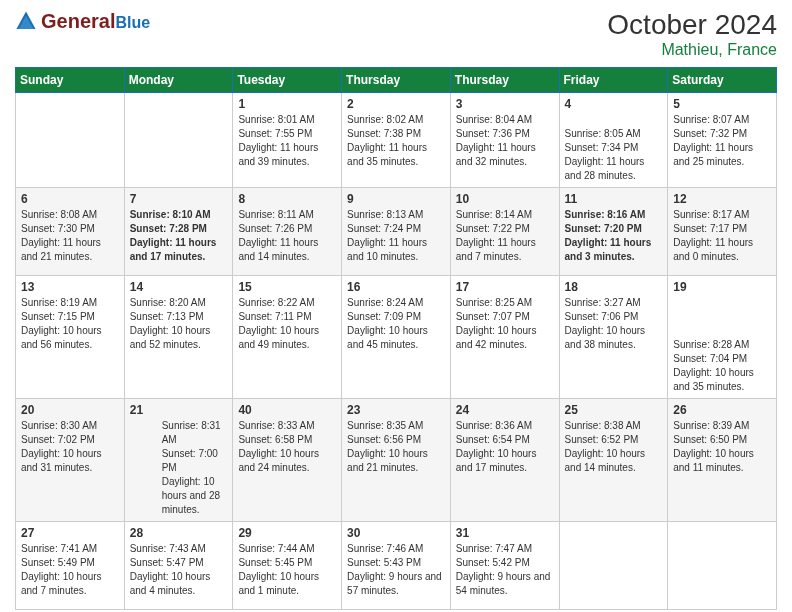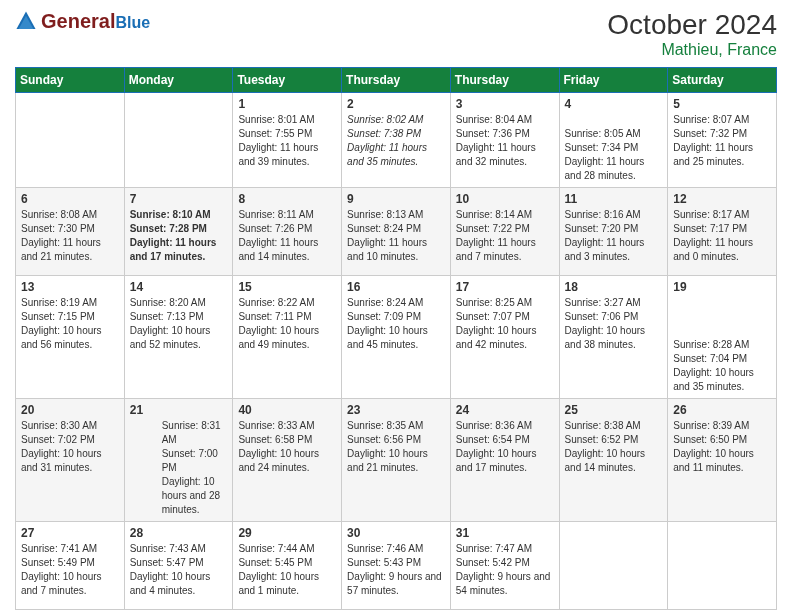--- a/index.html
+++ b/index.html
@@ -137,21 +137,21 @@
           <td class="empty-cell"></td>
           <td class="empty-cell"></td>
           <td>
             <span class="day-num">1</span>
             <div class="day-info" style="white-space: pre-line;">Sunrise: 8:01 AM
 Sunset: 7:55 PM
 Daylight: 11 hours and 39 minutes.</div>
           </td>
           <td>
             <span class="day-num">2</span>
-            <div class="day-info" style="white-space: pre-line; font-style: italic;">Sunrise: 8:02 AM
+            <div class="day-info" style="white-space: pre-line;">Sunrise: 8:02 AM
 Sunset: 7:38 PM
 Daylight: 11 hours and 35 minutes.</div>
           </td>
           <td>
             <span class="day-num">3</span>
             <div class="day-info" style="white-space: pre-line;">Sunrise: 8:04 AM
 Sunset: 7:36 PM
 Daylight: 11 hours and 32 minutes.</div>
           </td>
           <td>
@@ -182,32 +182,32 @@
           </td>
           <td>
             <span class="day-num">8</span>
             <div class="day-info" style="white-space: pre-line;">Sunrise: 8:11 AM
 Sunset: 7:26 PM
 Daylight: 11 hours and 14 minutes.</div>
           </td>
           <td>
             <span class="day-num">9</span>
             <div class="day-info" style="white-space: pre-line;">Sunrise: 8:13 AM
-Sunset: 8:24 PM
+Sunset: 7:24 PM
 Daylight: 11 hours and 10 minutes.</div>
           </td>
           <td>
             <span class="day-num">10</span>
             <div class="day-info" style="white-space: pre-line;">Sunrise: 8:14 AM
 Sunset: 7:22 PM
 Daylight: 11 hours and 7 minutes.</div>
           </td>
           <td>
             <span class="day-num">11</span>
-            <div class="day-info" style="white-space: pre-line;">Sunrise: 8:16 AM
+            <div class="day-info" style="white-space: pre-line; font-weight: bold;">Sunrise: 8:16 AM
 Sunset: 7:20 PM
 Daylight: 11 hours and 3 minutes.</div>
           </td>
           <td>
             <span class="day-num">12</span>
             <div class="day-info" style="white-space: pre-line;">Sunrise: 8:17 AM
 Sunset: 7:17 PM
 Daylight: 11 hours and 0 minutes.</div>
           </td>
         </tr>

